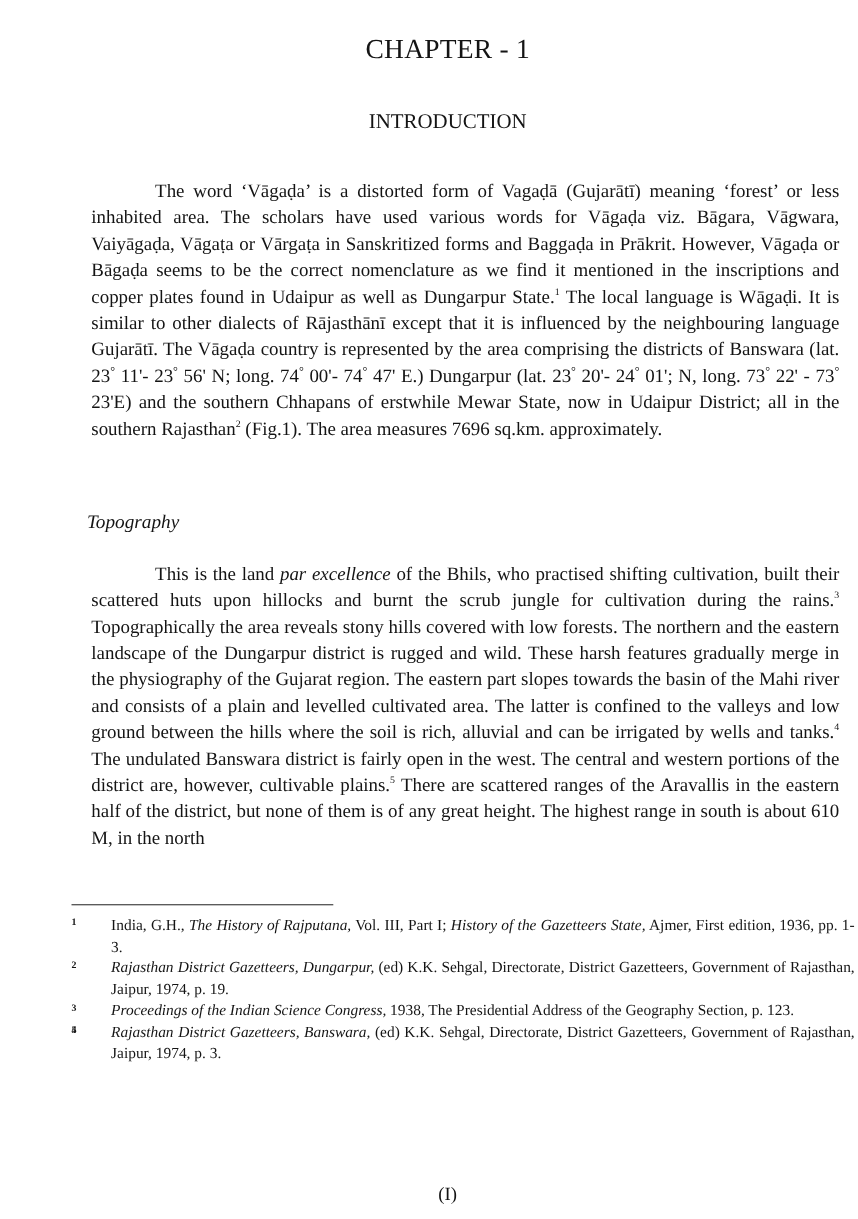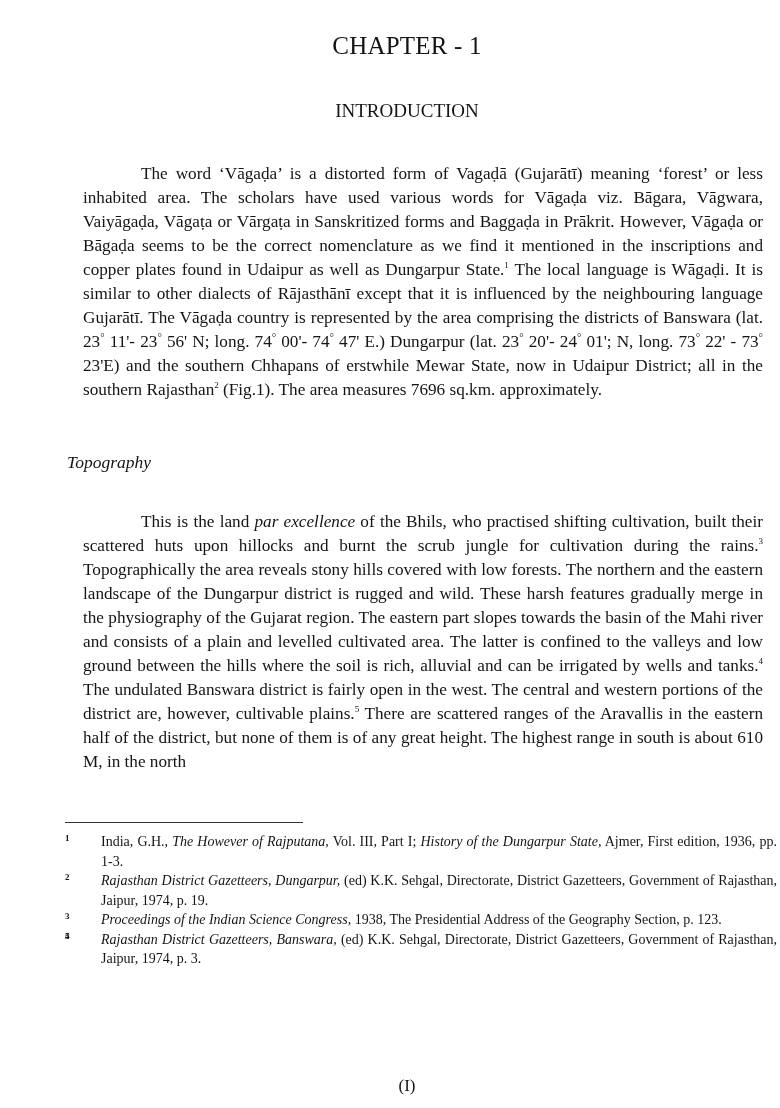--- a/index.html
+++ b/index.html
@@ -53,21 +53,21 @@
       text-indent: 58px;
       text-align: justify;
     }
     .para1 { top: 146px; }
     .subheading {
       position: absolute;
       top: 452px;
       left: 50px;
       font-size: 17.5px;
       font-style: italic;
-      margin: 0;
+      margin: 12px;
       font-weight: normal;
     }
     .para2 { top: 494px; }
     sup {
       font-size: 9px;
       line-height: 0;
       vertical-align: 7px;
     }
     .deg {
       font-size: 11px;
@@ -133,21 +133,21 @@
 
   <div class="body-text para2">
     <p><span>This is the land </span><em>par excellence</em><span> of the Bhils, who practised shifting cultivation, built their scattered huts upon hillocks and burnt the scrub jungle for cultivation during the rains.</span><sup>3</sup><span> Topographically the area reveals stony hills covered with low forests. The northern and the eastern landscape of the Dungarpur district is rugged and wild. These harsh features gradually merge in the physiography of the Gujarat region. The eastern part slopes towards the basin of the Mahi river and consists of a plain and levelled cultivated area. The latter is confined to the valleys and low ground between the hills where the soil is rich, alluvial and can be irrigated by wells and tanks.</span><sup>4</sup><span> The undulated Banswara district is fairly open in the west. The central and western portions of the district are, however, cultivable plains.</span><sup>5</sup><span> There are scattered ranges of the Aravallis in the eastern half of the district, but none of them is of any great height. The highest range in south is about 610 M, in the north</span></p>
   </div>
 
   <div class="footnote-rule"></div>
 
   <ol class="footnotes">
     <li>
       <span class="fn-marker">1</span>
-      <span class="fn-text"><span>India, G.H., </span><i>The However of Rajputana,</i><span> Vol. III, Part I; </span><i>History of the Dungarpur State,</i><span> Ajmer, First edition, 1936, pp. 1-3.</span></span>
+      <span class="fn-text"><span>India, G.H., </span><i>The History of Rajputana,</i><span> Vol. III, Part I; </span><i>History of the Gazetteers State,</i><span> Ajmer, First edition, 1936, pp. 1-3.</span></span>
     </li>
     <li>
       <span class="fn-marker">2</span>
       <span class="fn-text"><i>Rajasthan District Gazetteers, Dungarpur,</i><span> (ed) K.K. Sehgal, Directorate, District Gazetteers, Government of Rajasthan, Jaipur, 1974, p. 19.</span></span>
     </li>
     <li>
       <span class="fn-marker">3</span>
       <span class="fn-text"><i>Proceedings of the Indian Science Congress,</i><span> 1938, The Presidential Address of the Geography Section, p. 123.</span></span>
     </li>
     <li>

